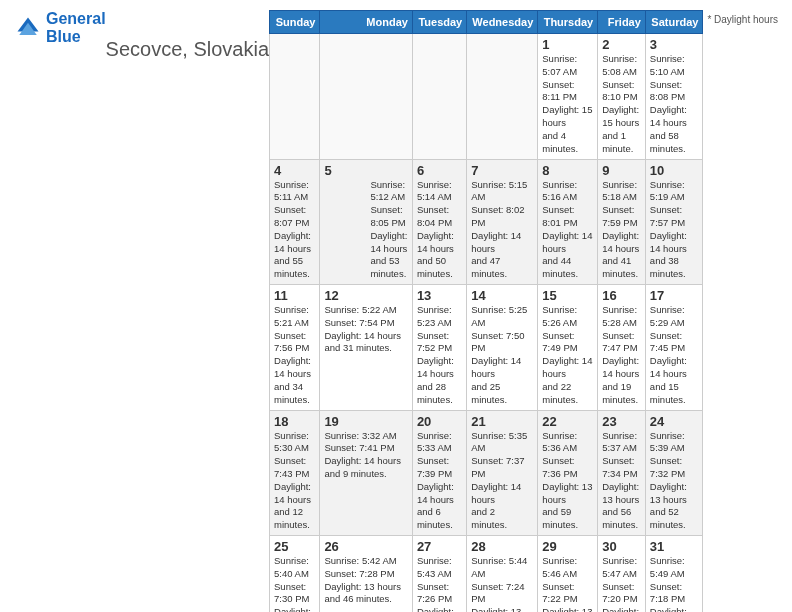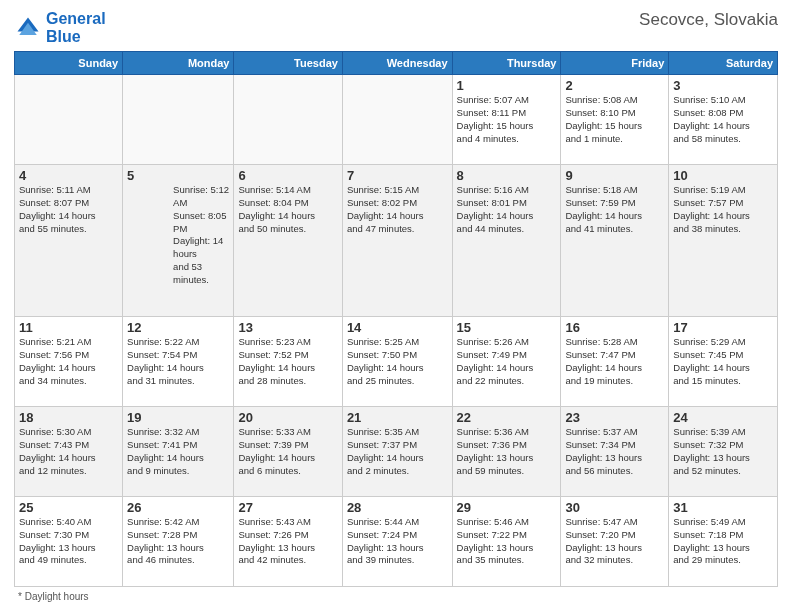--- a/index.html
+++ b/index.html
@@ -8,21 +8,20 @@
       background: #fff;
       width: 792px;
       height: 612px;
       overflow: hidden;
     }
     .page {
       width: 792px;
       height: 612px;
       padding: 10px 14px;
       display: flex;
-      flex-direction: column;
     }
     .header {
       display: flex;
       justify-content: space-between;
       align-items: flex-start;
       margin-bottom: 6px;
     }
     .logo {
       display: flex;
       align-items: center;
@@ -41,22 +40,23 @@
     }
     .title-block {
       text-align: right;
     }
     .month-year {
       font-size: 32px;
       font-weight: 300;
       color: #333;
     }
     .location {
-      font-size: 17px;
+      font-size: 20px;
       color: #555;
+      margin-top: 28px;
     }
     .calendar {
       flex: 1;
       border-collapse: collapse;
       width: 100%;
       font-size: 10px;
     }
     .calendar thead th {
       background: #2a7abf;
       color: #fff;

